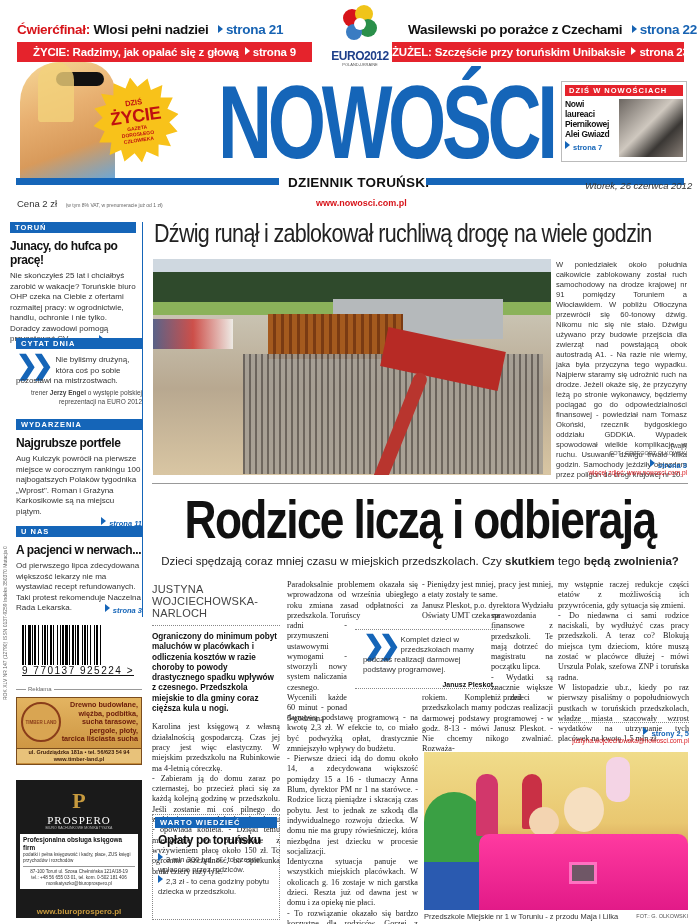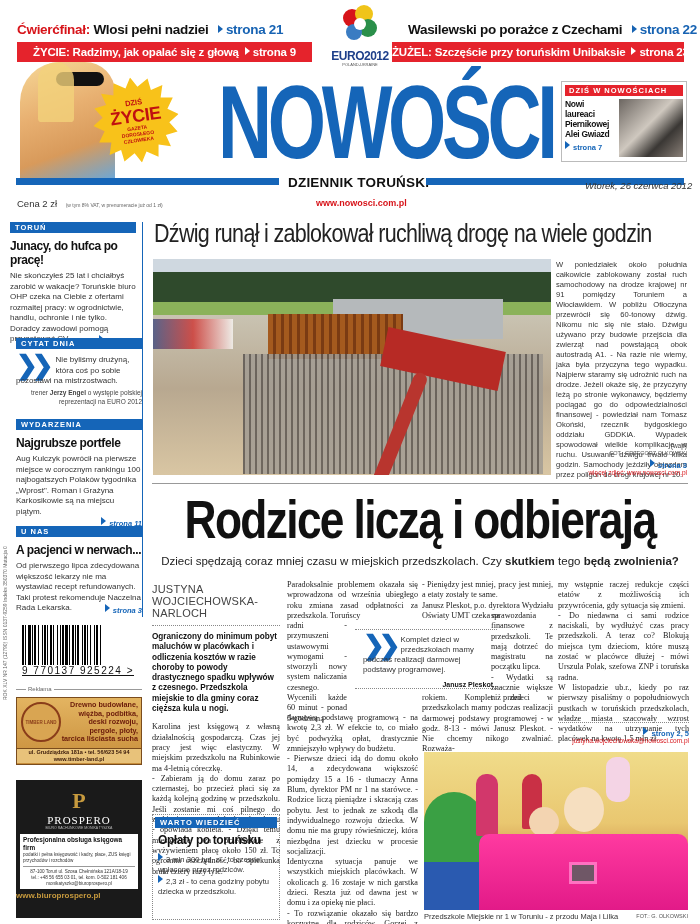--- a/index.html
+++ b/index.html
@@ -214,21 +214,21 @@
     <span style="flex:1;border-top:1px solid #999;margin-left:2px;"></span>
 </div>
 
 <div class="abs" style="left:16px;top:697px;width:126px;height:68px;background:linear-gradient(180deg,#e3b461,#c78d3a);border:1px solid #7a4c1d;">
   <div style="position:absolute;left:4px;top:4px;width:40px;height:40px;border-radius:50%;border:2px solid #8a3d1a;background:#d9a552;display:flex;align-items:center;justify-content:center;font-size:4.5px;font-weight:bold;color:#8a3d1a;text-align:center;">
       <span>TIMBER LAND</span>
     </div>
   <div style="position:absolute;right:3px;top:3px;text-align:right;font-size:7.2px;font-weight:bold;line-height:8.5px;color:#6a1a0a;">
     <div>Drewno budowlane,</div>
       <div>więźba, podbitka,</div>
-      <div>deski rozwoju,</div>
+      <div>sucha tarasowe,</div>
       <div>pergole, płoty,</div>
       <div>tarcica liściasta sucha</div>
   </div>
   <div style="position:absolute;left:0;right:0;bottom:1px;text-align:center;font-size:5.5px;font-weight:bold;line-height:7px;color:#3a1a0a;border-top:1px solid #7a4c1d;background:#e8c27a;">
     <div>ul. Grudziądzka 181a • tel. 56/623 54 94</div>
       <div>www.timber-land.pl</div>
   </div>
 </div>
 
 <div class="abs" style="left:16px;top:780px;width:126px;height:138px;background:#1a1a1a;">
@@ -236,21 +236,21 @@
   <div style="text-align:center;color:#fff;font-family:'Liberation Serif',serif;font-size:11px;letter-spacing:1px;">PROSPERO</div>
   <div style="text-align:center;color:#bbb;font-size:3.5px;">BIURO RACHUNKOWE  MONIKA TYSZKA</div>
   <div style="background:#fff;margin:4px 4px 0;padding:2px 3px;">
     <div style="font-size:6.4px;font-weight:bold;line-height:8px;">Profesjonalna obsługa księgowa firm</div>
     <div style="font-size:4.6px;line-height:6px;color:#333;">podatki i pełna księgowość i kadry, płace, ZUS księgi przychodów i rozchodów</div>
     <div style="border-top:1px solid #999;margin:2px 0;"></div>
     <div style="font-size:4.6px;line-height:6px;text-align:center;color:#333;">87-100 Toruń ul. Szosa Chełmińska 121A/18-19</div>
     <div style="font-size:4.6px;line-height:6px;text-align:center;color:#333;">tel.: +48 56 655 03 01, tel. kom. 0-502 181 406</div>
     <div style="font-size:4.6px;line-height:6px;text-align:center;color:#333;">monikatyszko@biuroprospero.pl</div>
   </div>
-  <div style="color:#c79a3e;font-size:8px;font-weight:bold;margin-top:2px;">www.biuroprospero.pl</div>
+  <div style="text-align:center;color:#c79a3e;font-size:8px;font-weight:bold;margin-top:18px;">www.biuroprospero.pl</div>
 </div>
 
 <div class="abs h-crane" style="left:154px;top:219px;">Dźwig runął i zablokował ruchliwą drogę na wiele godzin</div>
 <div class="abs photo" style="left:153px;top:259px;width:398px;height:216px;background:
   linear-gradient(180deg,#cfd8e0 0%,#cfd8e0 6%,#2f4a2c 6%,#2f4a2c 20%,#8bb25a 20%,#8bb25a 26%,#c9c3b2 26%,#b8a890 60%,#d9c6a3 100%);">
   <div style="position:absolute;left:180px;top:40px;width:170px;height:40px;background:#b5b9bb;"></div>
   <div style="position:absolute;left:115px;top:55px;width:135px;height:45px;background:repeating-linear-gradient(90deg,#a45a1e 0 5px,#7a3b13 5px 8px);"></div>
   <div style="position:absolute;left:90px;top:95px;width:300px;height:120px;background:repeating-linear-gradient(90deg,#5d5752 0 2px,#a29c93 2px 6px);opacity:0.85;"></div>
   <div style="position:absolute;left:230px;top:80px;width:120px;height:40px;background:#b72a25;transform:rotate(12deg);"></div>
   <div style="position:absolute;left:240px;top:110px;width:14px;height:120px;background:#b8352e;transform:rotate(22deg);border-radius:7px;"></div>

